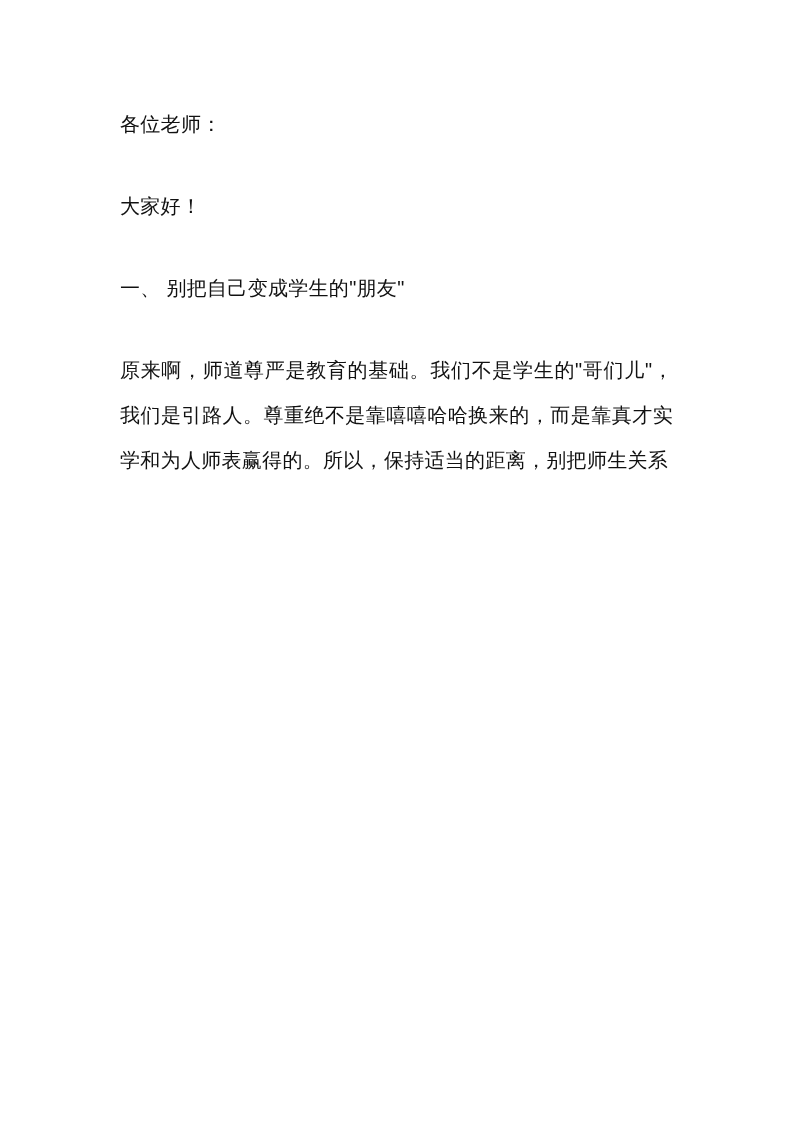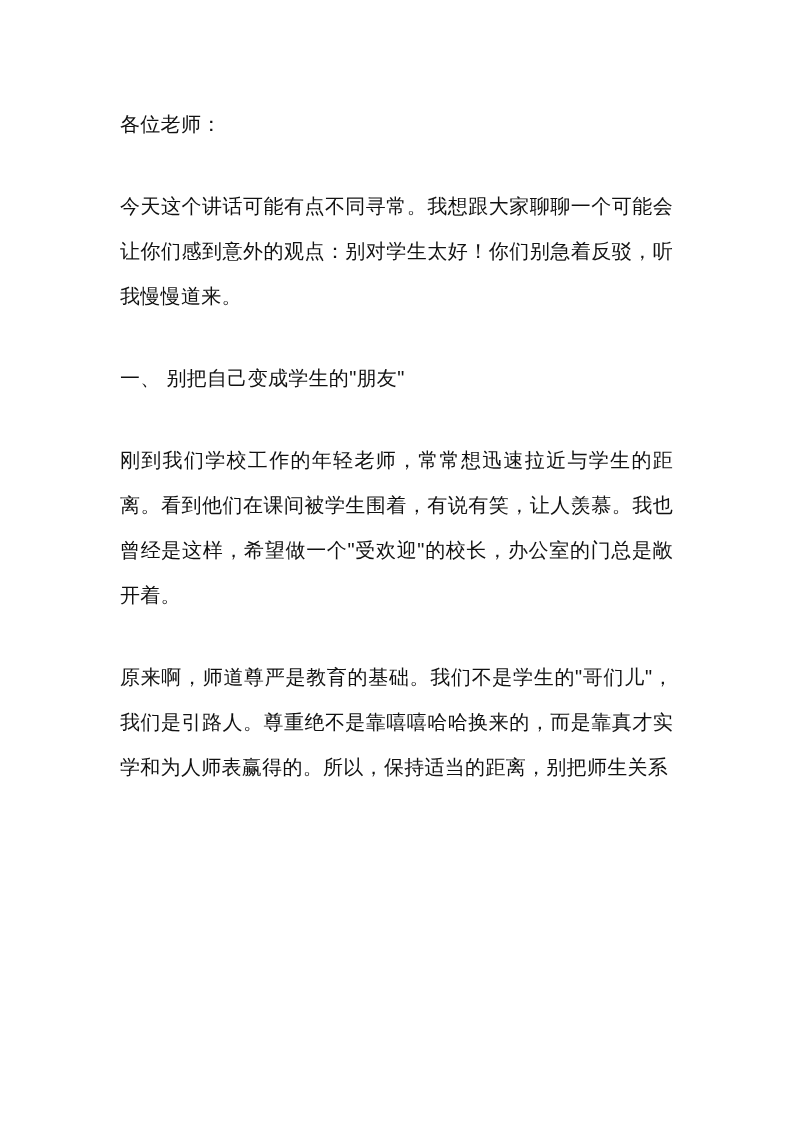--- a/index.html
+++ b/index.html
@@ -32,22 +32,21 @@
   .heading {
     text-align: left;
   }
 </style>
 </head>
 <body>
 
 <div class="page">
   <p class="para">各位老师：</p>
 
+  <p class="para">大家好！</p>
 
-  <p class="para">今天这个讲话可能有点不同寻常。我想跟大家聊聊一个可能会让你们感到意外的观点：别对学生太好！你们别急着反驳，听我慢慢道来。</p>
 
   <h2 class="para heading">一、 别把自己变成学生的"朋友"</h2>
 
-  <p class="para">刚到我们学校工作的年轻老师，常常想迅速拉近与学生的距离。看到他们在课间被学生围着，有说有笑，让人羡慕。我也曾经是这样，希望做一个"受欢迎"的校长，办公室的门总是敞开着。</p>
 
 
   <p class="para">原来啊，师道尊严是教育的基础。我们不是学生的"哥们儿"，我们是引路人。尊重绝不是靠嘻嘻哈哈换来的，而是靠真才实学和为人师表赢得的。所以，保持适当的距离，别把师生关系</p>
 </div>
 
 </body></html>

